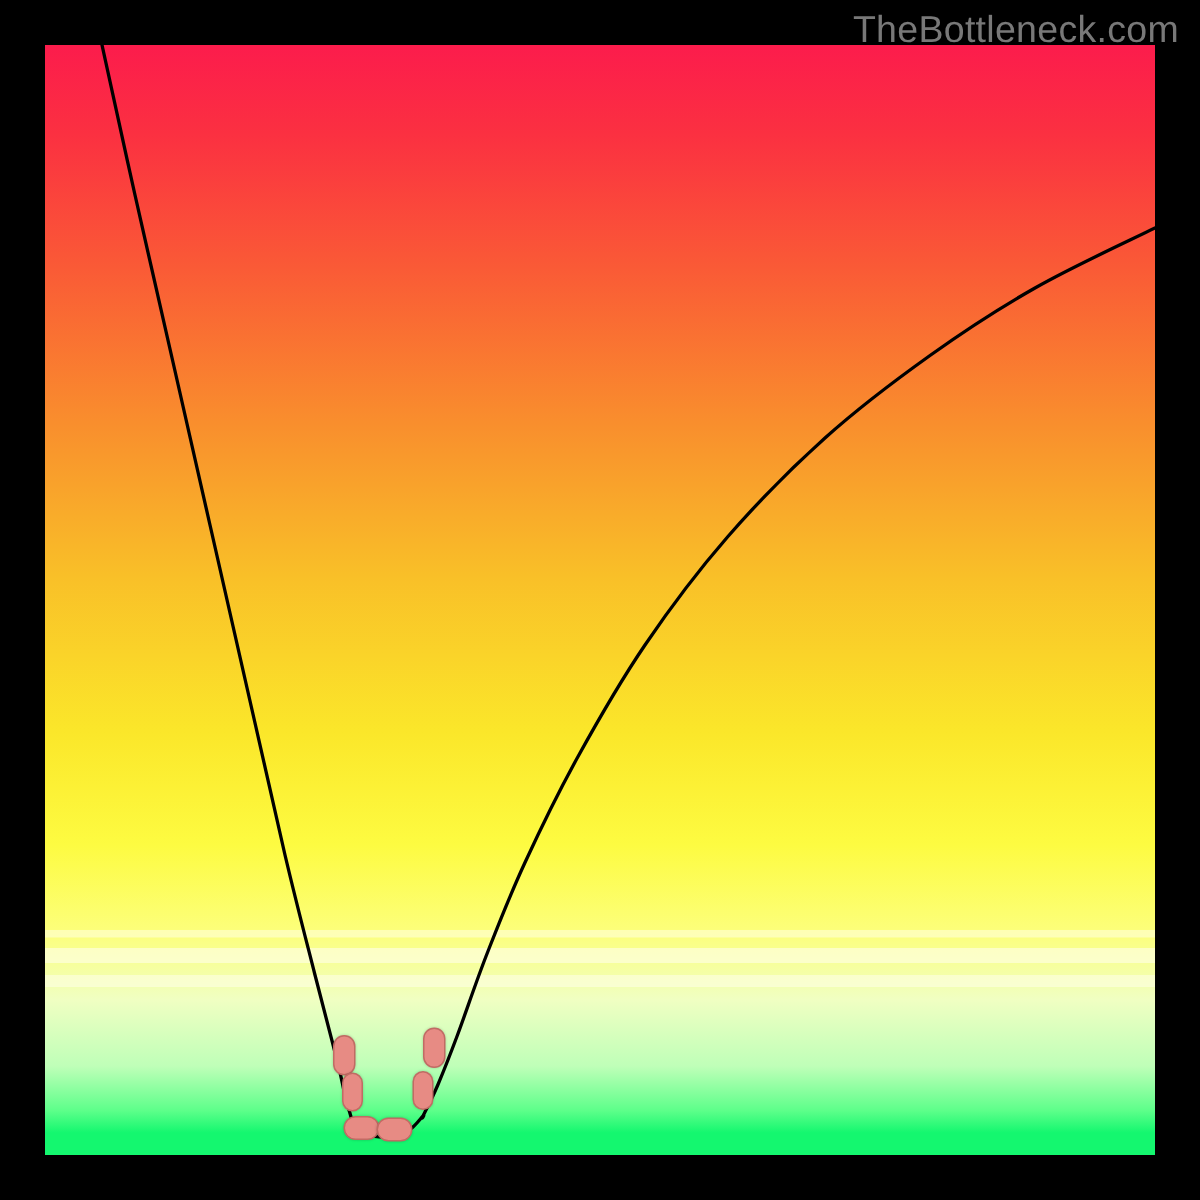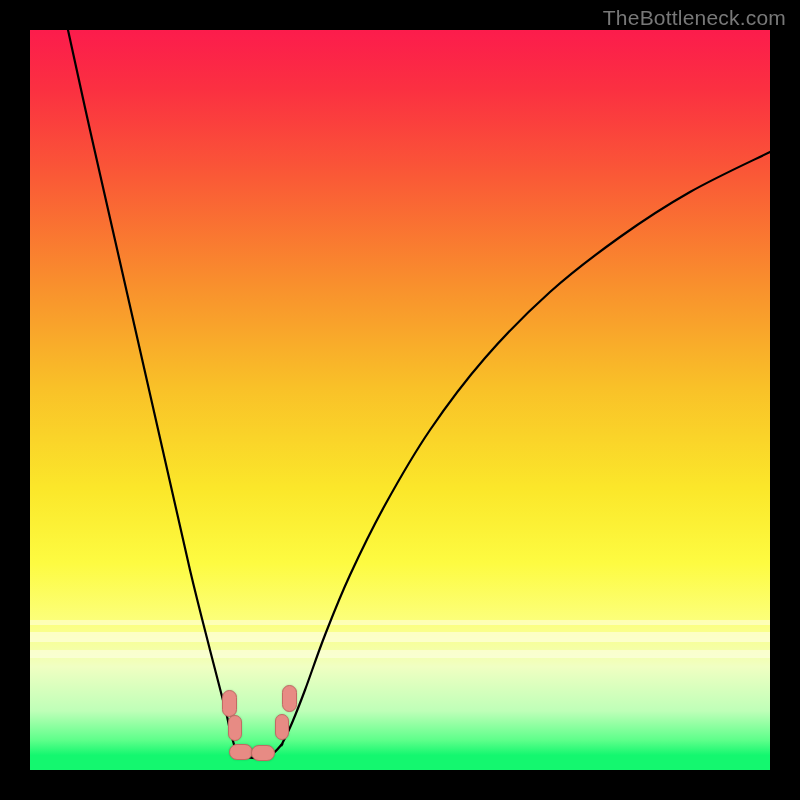--- a/index.html
+++ b/index.html
@@ -79,21 +79,21 @@
     background: #e78b84;
     border: 1px solid #c16b64;
     border-radius: 8px;
     box-shadow: 0 0 2px rgba(0,0,0,0.2);
   }
   .watermark {
     position: absolute;
     right: 14px;
     top: 6px;
     color: #787878;
-    font-size: 21px;
+    font-size: 25px;
     letter-spacing: 0.2px;
     font-weight: 500;
     font-family: Arial, sans-serif;
   }
 </style>
 </head>
 <body>
 
 <div class="frame">
 

